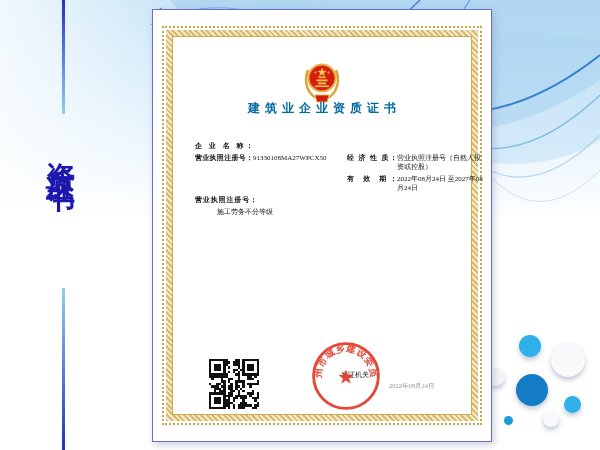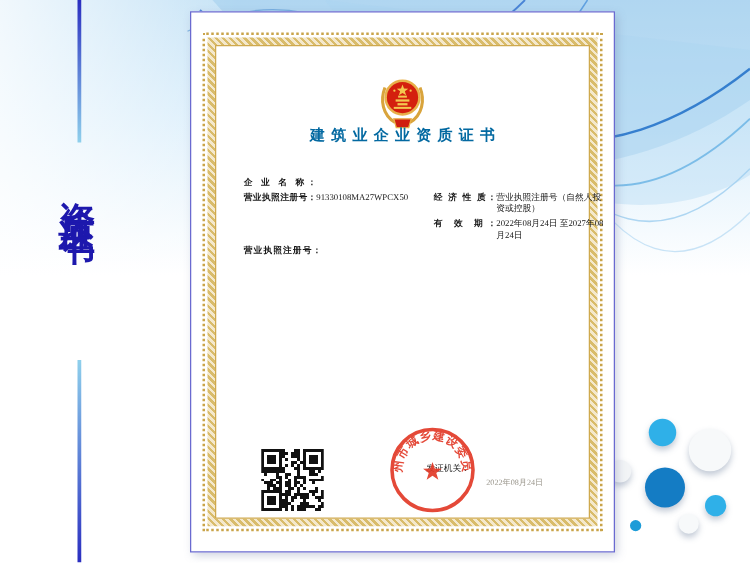--- a/index.html
+++ b/index.html
@@ -133,20 +133,23 @@
           <span class="val">营业执照注册号（自然人投资或控股）</span>
         </div>
         <div class="frow">
           <span class="lbl">有 效 期：</span>
           <span class="val">2022年08月24日 至2027年08月24日</span>
         </div>
       </div>
     </div>
     <div class="frow">
       <span class="lbl" style="flex-basis:62px">营业执照注册号：</span>
+    </div>
+    <div class="frow indent">
+      <span class="val">施工劳务不分等级</span>
     </div>
   </div>
 
   <div class="qr">
     <svg viewBox="0 0 21 21" shape-rendering="crispEdges">
         <rect x="0" y="0" width="21" height="21" fill="#ffffff"></rect>
         <rect x="7" y="0" width="1" height="1" fill="#111111"></rect>
         <rect x="11" y="0" width="1" height="1" fill="#111111"></rect>
         <rect x="12" y="0" width="1" height="1" fill="#111111"></rect>
         <rect x="7" y="1" width="1" height="1" fill="#111111"></rect>

